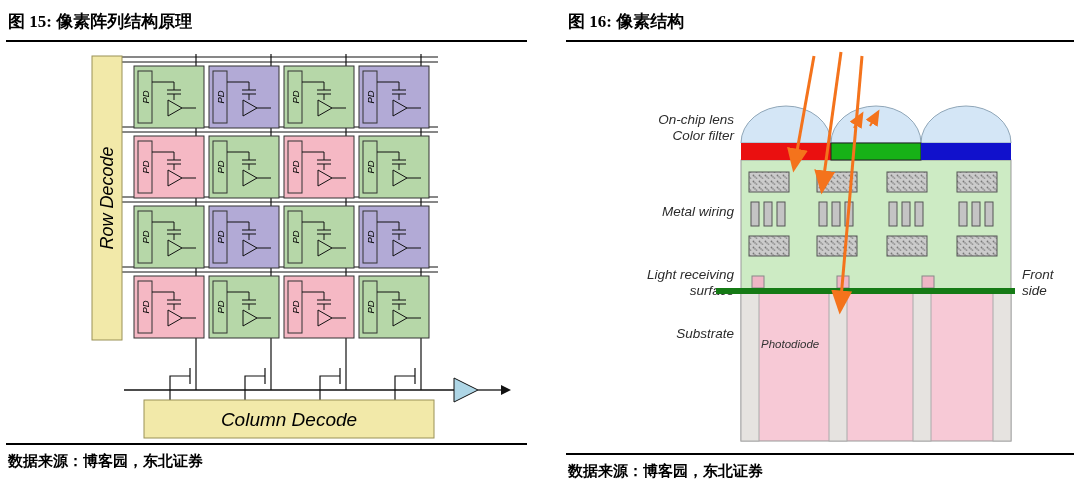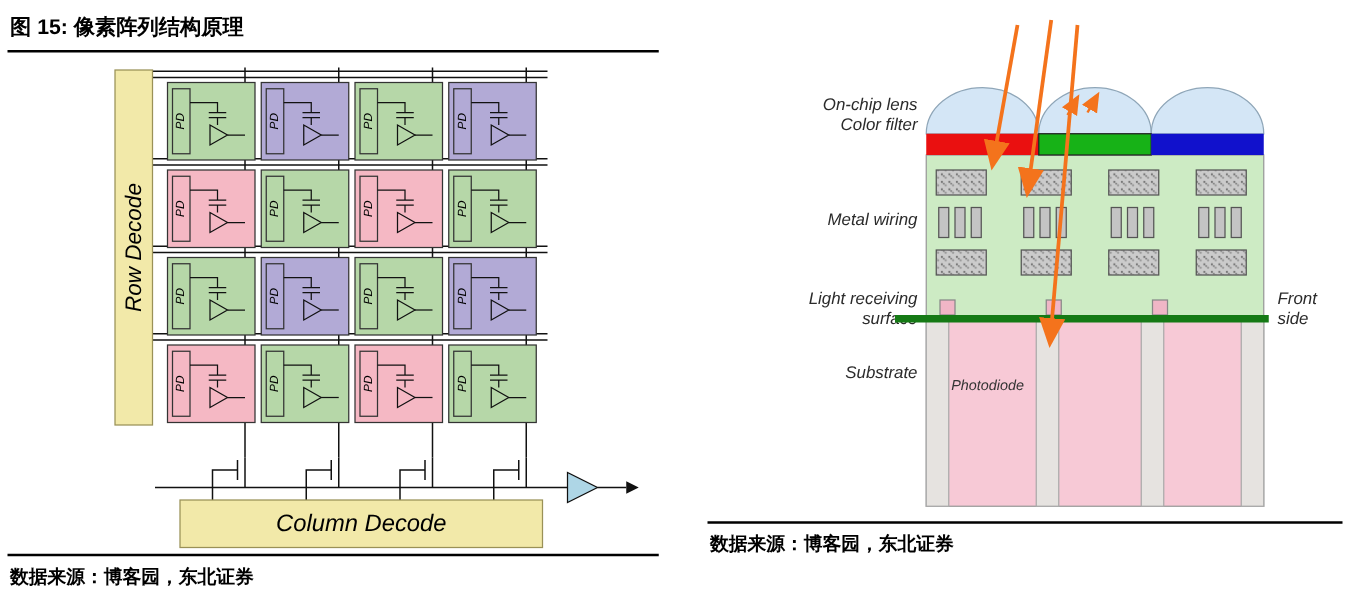--- a/index.html
+++ b/index.html
@@ -5,21 +5,21 @@
   * { margin:0; padding:0; box-sizing:border-box; }
   html,body { background:#ffffff; }
   body {
     width:1080px; height:480px; position:relative; overflow:hidden;
     font-family:"Liberation Sans", sans-serif;
   }
   .figure { position:absolute; top:6px; }
   #fig15 { left:6px;  width:521px; }
   #fig16 { left:566px; width:508px; }
   .fig-title {
-    font-family:Liberation Sans, sans-serif;
+    font-family:Liberation Serif, serif;
     font-weight:bold; font-size:17px; color:#000;
     padding:4px 0 7px 2px;
     border-bottom:2px solid #000;
   }
   .fig-body { padding-top:6px;font-style:italic; }
   .fig-source {
     font-family:"Liberation Serif", serif;
     font-weight:bold; font-size:15px; color:#000;
     border-top:2px solid #000;
     padding:7px 0 0 2px;
@@ -200,20 +200,21 @@
       <polygon points="495,337 495,347 505,342" fill="#111"></polygon>
 
       <rect x="138" y="352" width="290" height="38" stroke="#9a9157" fill="#f2e9a9"></rect>
       <text x="283" y="371" text-anchor="middle" dominant-baseline="central" font-size="19" fill="#000">Column Decode</text>
     </svg>
   </div>
   <div class="fig-source">数据来源：博客园，东北证券</div>
 </div>
 
 <div class="figure" id="fig16">
+  <div class="fig-title">图 16: 像素结构</div>
   <div class="fig-body">
     <svg width="508" height="405" viewBox="0 0 508 405">
       <defs>
         <pattern id="speck" width="6" height="6" patternUnits="userSpaceOnUse">
           <rect width="6" height="6" fill="#cbcbcb"></rect>
           <circle cx="1.5" cy="1.5" r="0.9" fill="#777"></circle>
           <circle cx="4.5" cy="4.2" r="0.9" fill="#959595"></circle>
           <circle cx="3" cy="2.9" r="0.7" fill="#666"></circle>
         </pattern>
         <marker id="oarrow" markerWidth="9" markerHeight="9" refX="6.5" refY="3.5" orient="auto">

